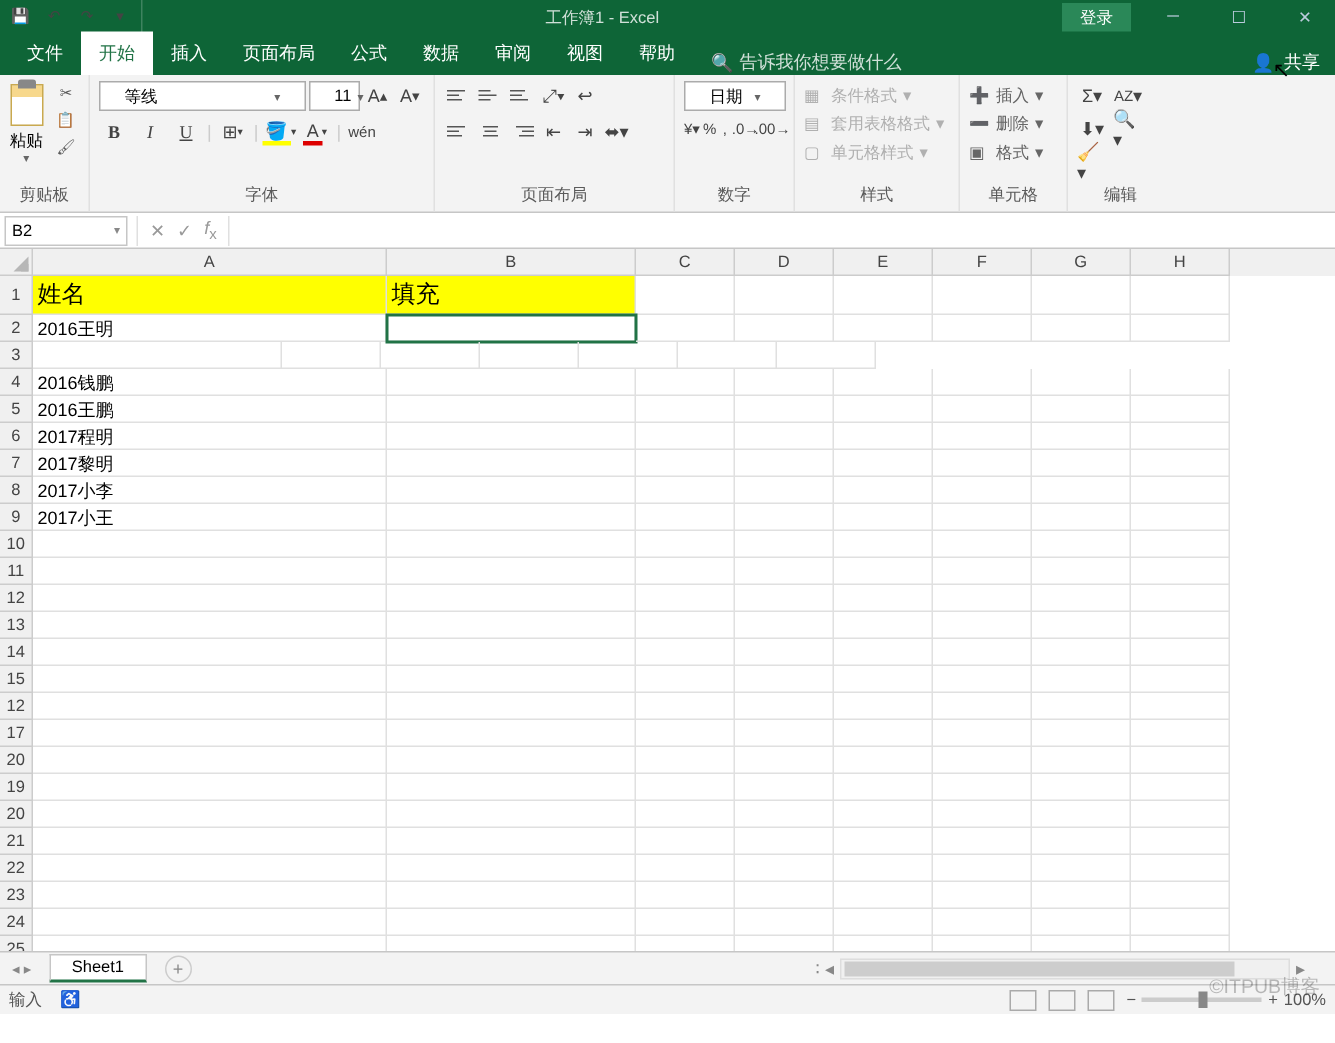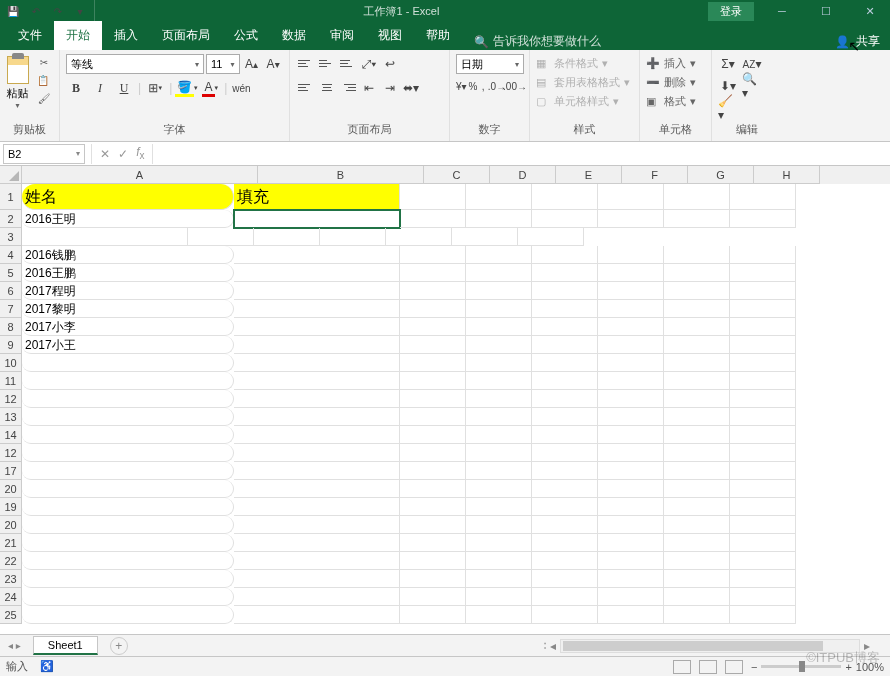--- a/index.html
+++ b/index.html
@@ -30,21 +30,21 @@
 .big-btn .lbl { font-size: 11px; }
 
 .paste-ico { background: linear-gradient(#f7d88c 0 30%, #fff 30% 100%); border: 1px solid #c9a94f; width: 22px; height: 28px; margin: 2px auto; position: relative; }
 .paste-ico::before { content: ""; position: absolute; top: -4px; left: 4px; width: 12px; height: 6px; background: #888; border-radius: 2px 2px 0 0; }
 
 .mini-col { display: flex; flex-direction: column; gap: 2px; }
 .mini-btn { width: 18px; height: 16px; display: flex; align-items: center; justify-content: center; color: #5a5a5a; font-size: 10px; }
 
 .font-row1 { display: flex; gap: 2px; align-items: center; margin-bottom: 4px; }
 .font-row2 { display: flex; gap: 4px; align-items: center; }
-.combo { height: 20px; border: 1px solid #ababab; background: #fff; display: flex; align-items: center; padding: 0 4px; font-size: 11px; }
+.combo { height: 20px; border: 1px solid #ababab; background: #fff; display: flex; align-items: center; padding: 0 16px; font-size: 11px; }
 .combo .arrow { margin-left: auto; font-size: 8px; color: #666; padding-left: 4px; }
 .sq-btn { width: 20px; height: 20px; display: flex; align-items: center; justify-content: center; font-size: 12px; color: #444; }
 .sq-btn.sm { width: 16px; height: 16px; font-size: 10px; }
 .sq-btn.bold { font-weight: bold; font-family: Georgia, serif; }
 .sq-btn.italic { font-style: italic; font-family: Georgia, serif; }
 .sq-btn.underline { text-decoration: underline; font-family: Georgia, serif; }
 
 .align-row { display: flex; gap: 1px; margin-bottom: 4px; }
 .align-ico { width: 20px; height: 18px; display: flex; flex-direction: column; justify-content: center; gap: 2px; padding: 2px; }
 .align-ico span { height: 1px; background: #555; }
@@ -67,21 +67,21 @@
 .select-all::after { content: ""; position: absolute; right: 2px; bottom: 2px; border: 5px solid transparent; border-right-color: #b7b7b7; border-bottom-color: #b7b7b7; }
 .col-h { border-right: 1px solid #ccc; border-bottom: 1px solid #ccc; text-align: center; font-size: 11px; color: #444; line-height: 18px; }
 .col-h.wide { width: 236px; } .col-h.mid { width: 166px; } .col-h.norm { width: 66px; }
 
 .rows { flex: 1; overflow: hidden; }
 .row { display: flex; height: 18px; }
 .row.head { height: 26px; }
 .row-h { width: 22px; border-right: 1px solid #ccc; border-bottom: 1px solid #ccc; background: #f0f0f0; text-align: center; font-size: 11px; color: #444; line-height: 18px; }
 .row.head .row-h { line-height: 26px; }
 .cell { border-right: 1px solid #e0e0e0; border-bottom: 1px solid #e0e0e0; font-size: 12px; padding: 0 3px; line-height: 18px; overflow: hidden; white-space: nowrap; }
-.cell.wide { width: 212px; border-radius: 13px; } .cell.mid { width: 166px; } .cell.norm { width: 66px; }
+.cell.wide { width: 236px; } .cell.mid { width: 166px; } .cell.norm { width: 66px; }
 .cell.yellow { background: #ffff00; font-size: 16px; line-height: 26px; }
 .cell.selected { outline: 2px solid #217346; outline-offset: -1px; }
 
 
 .sheet-strip { height: 22px; border-top: 1px solid #c6c6c6; background: #f3f3f3; display: flex; align-items: center; position: relative; }
 .sheet-nav { padding: 0 8px; color: #888; font-size: 10px; display: flex; gap: 6px; }
 .sheet-tab { background: #fff; border: 1px solid #c6c6c6; border-bottom: 2px solid #217346; padding: 2px 14px; font-size: 11px; margin-left: 4px; }
 .plus-tab { width: 18px; height: 18px; border: 1px solid #ccc; border-radius: 50%; display: flex; align-items: center; justify-content: center; margin-left: 12px; color: #888; font-size: 12px; }
 .hscroll-area { flex: 1; display: flex; align-items: center; justify-content: flex-end; padding-right: 20px; gap: 4px; }
 .hscroll-bar { width: 300px; height: 14px; background: #f0f0f0; border: 1px solid #ddd; position: relative; }
@@ -464,20 +464,31 @@
         <div class="cell wide"></div>
         <div class="cell mid"></div>
         <div class="cell norm"></div>
         <div class="cell norm"></div>
         <div class="cell norm"></div>
         <div class="cell norm"></div>
         <div class="cell norm"></div>
         <div class="cell norm"></div>
       </div>
       <div class="row">
+        <div class="row-h">15</div>
+        <div class="cell wide"></div>
+        <div class="cell mid"></div>
+        <div class="cell norm"></div>
+        <div class="cell norm"></div>
+        <div class="cell norm"></div>
+        <div class="cell norm"></div>
+        <div class="cell norm"></div>
+        <div class="cell norm"></div>
+      </div>
+      <div class="row">
         <div class="row-h">12</div>
         <div class="cell wide"></div>
         <div class="cell mid"></div>
         <div class="cell norm"></div>
         <div class="cell norm"></div>
         <div class="cell norm"></div>
         <div class="cell norm"></div>
         <div class="cell norm"></div>
         <div class="cell norm"></div>
       </div>

